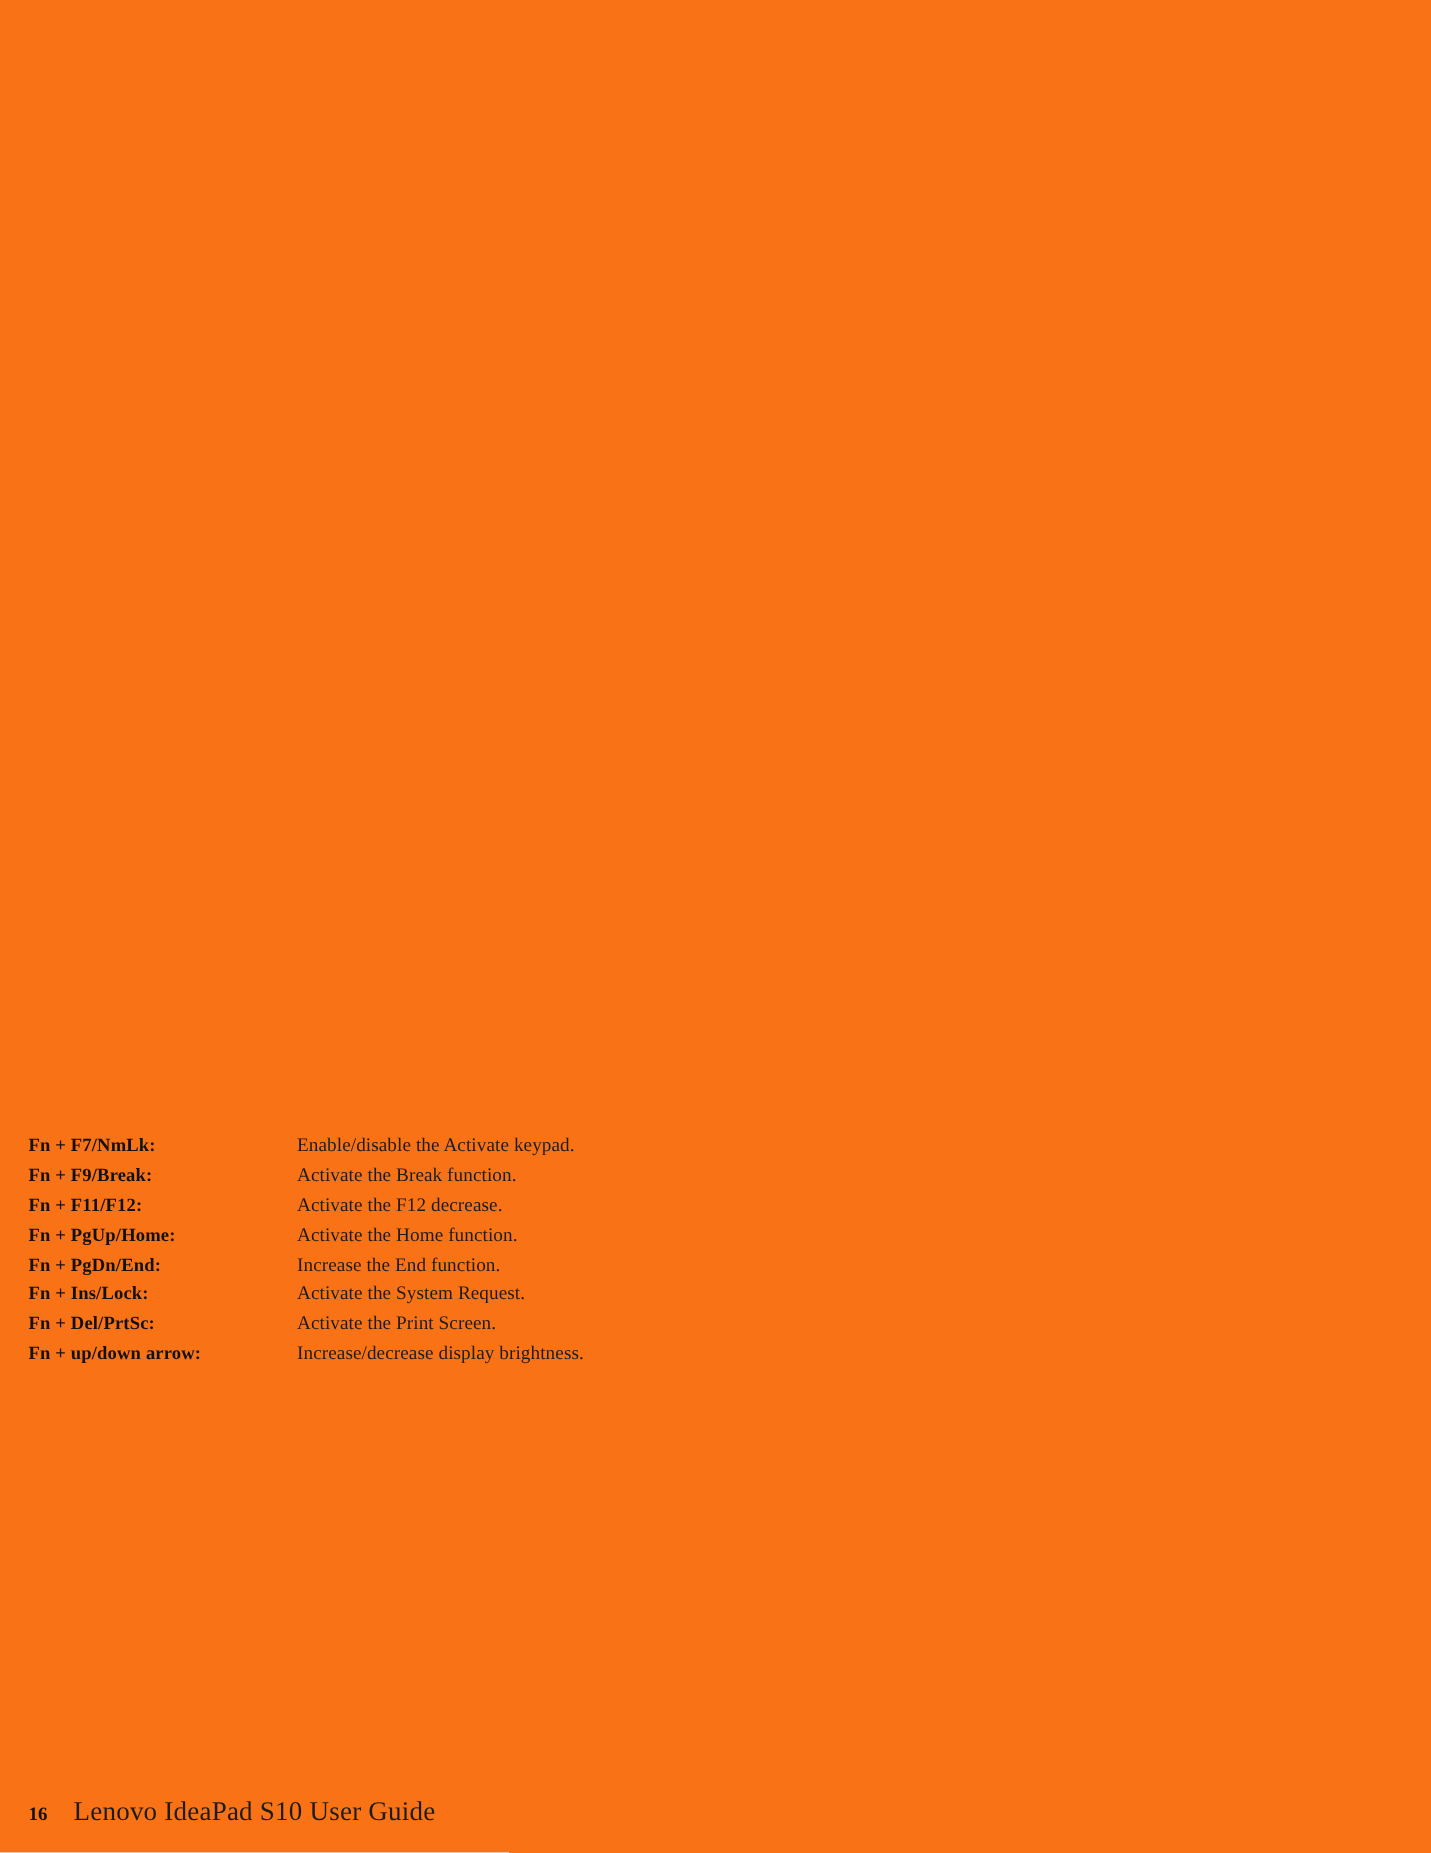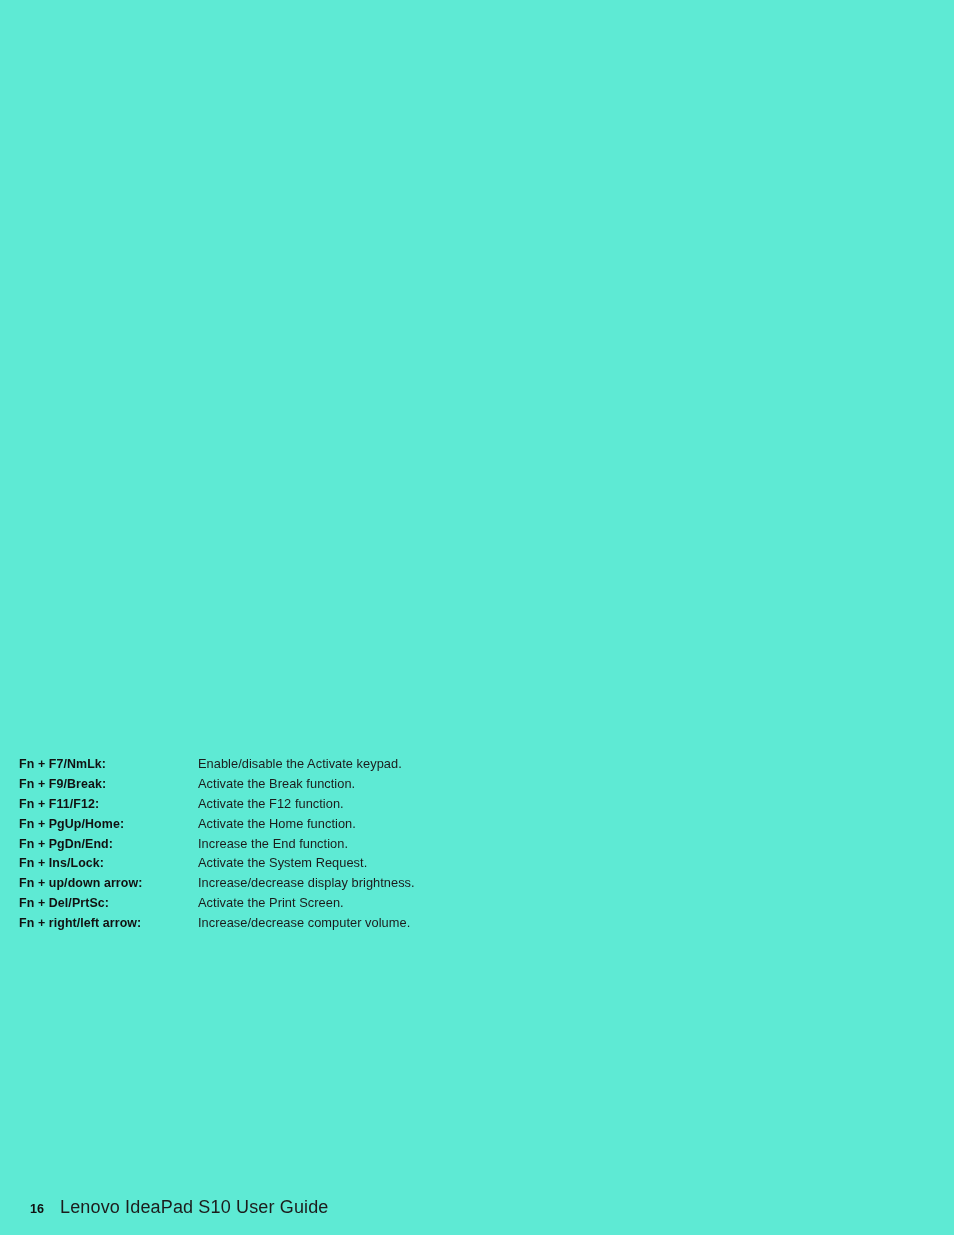--- a/index.html
+++ b/index.html
@@ -4,23 +4,23 @@
 <style>
   html, body {
     margin: 0;
     padding: 0;
     background: #ffffff;
   }
   .page {
     position: relative;
     width: 954px;
     height: 1235px;
-    background: #5eead4;
+    background: #f97316;
     overflow: hidden;
-    font-family: Liberation Sans, sans-serif;
+    font-family: Liberation Serif, serif;
     color: #1a1a1a;
   }
 
   
   .shortcut-list {
     position: absolute;
     left: 19px;
     top: 754px;
     width: 700px;
   }
@@ -42,21 +42,21 @@
   .shortcut-desc {
     font-weight: normal;
     font-size: 12.8px;
     letter-spacing: 0.05px;
     color: #1c1c1c;
   }
 
   
   .page-footer {
     position: absolute;
-    left: 30px;
+    left: 19px;
     bottom: 17px;
     display: flex;
     align-items: baseline;
     white-space: nowrap;
   }
   .footer-page-number {
     font-weight: bold;
     font-size: 12.6px;
     color: #111111;
     width: 30px;
@@ -83,52 +83,48 @@
 
 
     <div class="shortcut-row">
       <span class="shortcut-key">Fn + F9/Break:</span>
       <span class="shortcut-desc">Activate the Break function.</span>
     </div>
 
 
     <div class="shortcut-row">
       <span class="shortcut-key">Fn + F11/F12:</span>
-      <span class="shortcut-desc">Activate the F12 function.</span>
+      <span class="shortcut-desc">Activate the F12 decrease.</span>
     </div>
 
     <div class="shortcut-row">
       <span class="shortcut-key">Fn + PgUp/Home:</span>
       <span class="shortcut-desc">Activate the Home function.</span>
     </div>
 
     <div class="shortcut-row">
       <span class="shortcut-key">Fn + PgDn/End:</span>
       <span class="shortcut-desc">Increase the End function.</span>
     </div>
 
     <div class="shortcut-row">
       <span class="shortcut-key">Fn + Ins/Lock:</span>
       <span class="shortcut-desc">Activate the System Request.</span>
     </div>
 
     <div class="shortcut-row">
-      <span class="shortcut-key">Fn + up/down arrow:</span>
-      <span class="shortcut-desc">Increase/decrease display brightness.</span>
-    </div>
-
-    <div class="shortcut-row">
       <span class="shortcut-key">Fn + Del/PrtSc:</span>
       <span class="shortcut-desc">Activate the Print Screen.</span>
     </div>
 
     <div class="shortcut-row">
-      <span class="shortcut-key">Fn + right/left arrow:</span>
-      <span class="shortcut-desc">Increase/decrease computer volume.</span>
+      <span class="shortcut-key">Fn + up/down arrow:</span>
+      <span class="shortcut-desc">Increase/decrease display brightness.</span>
     </div>
+
 
   </div>
 
   <div class="page-footer">
     <span class="footer-page-number">16</span>
     <span class="footer-title">Lenovo IdeaPad S10 User Guide</span>
   </div>
 
 </div>
 

